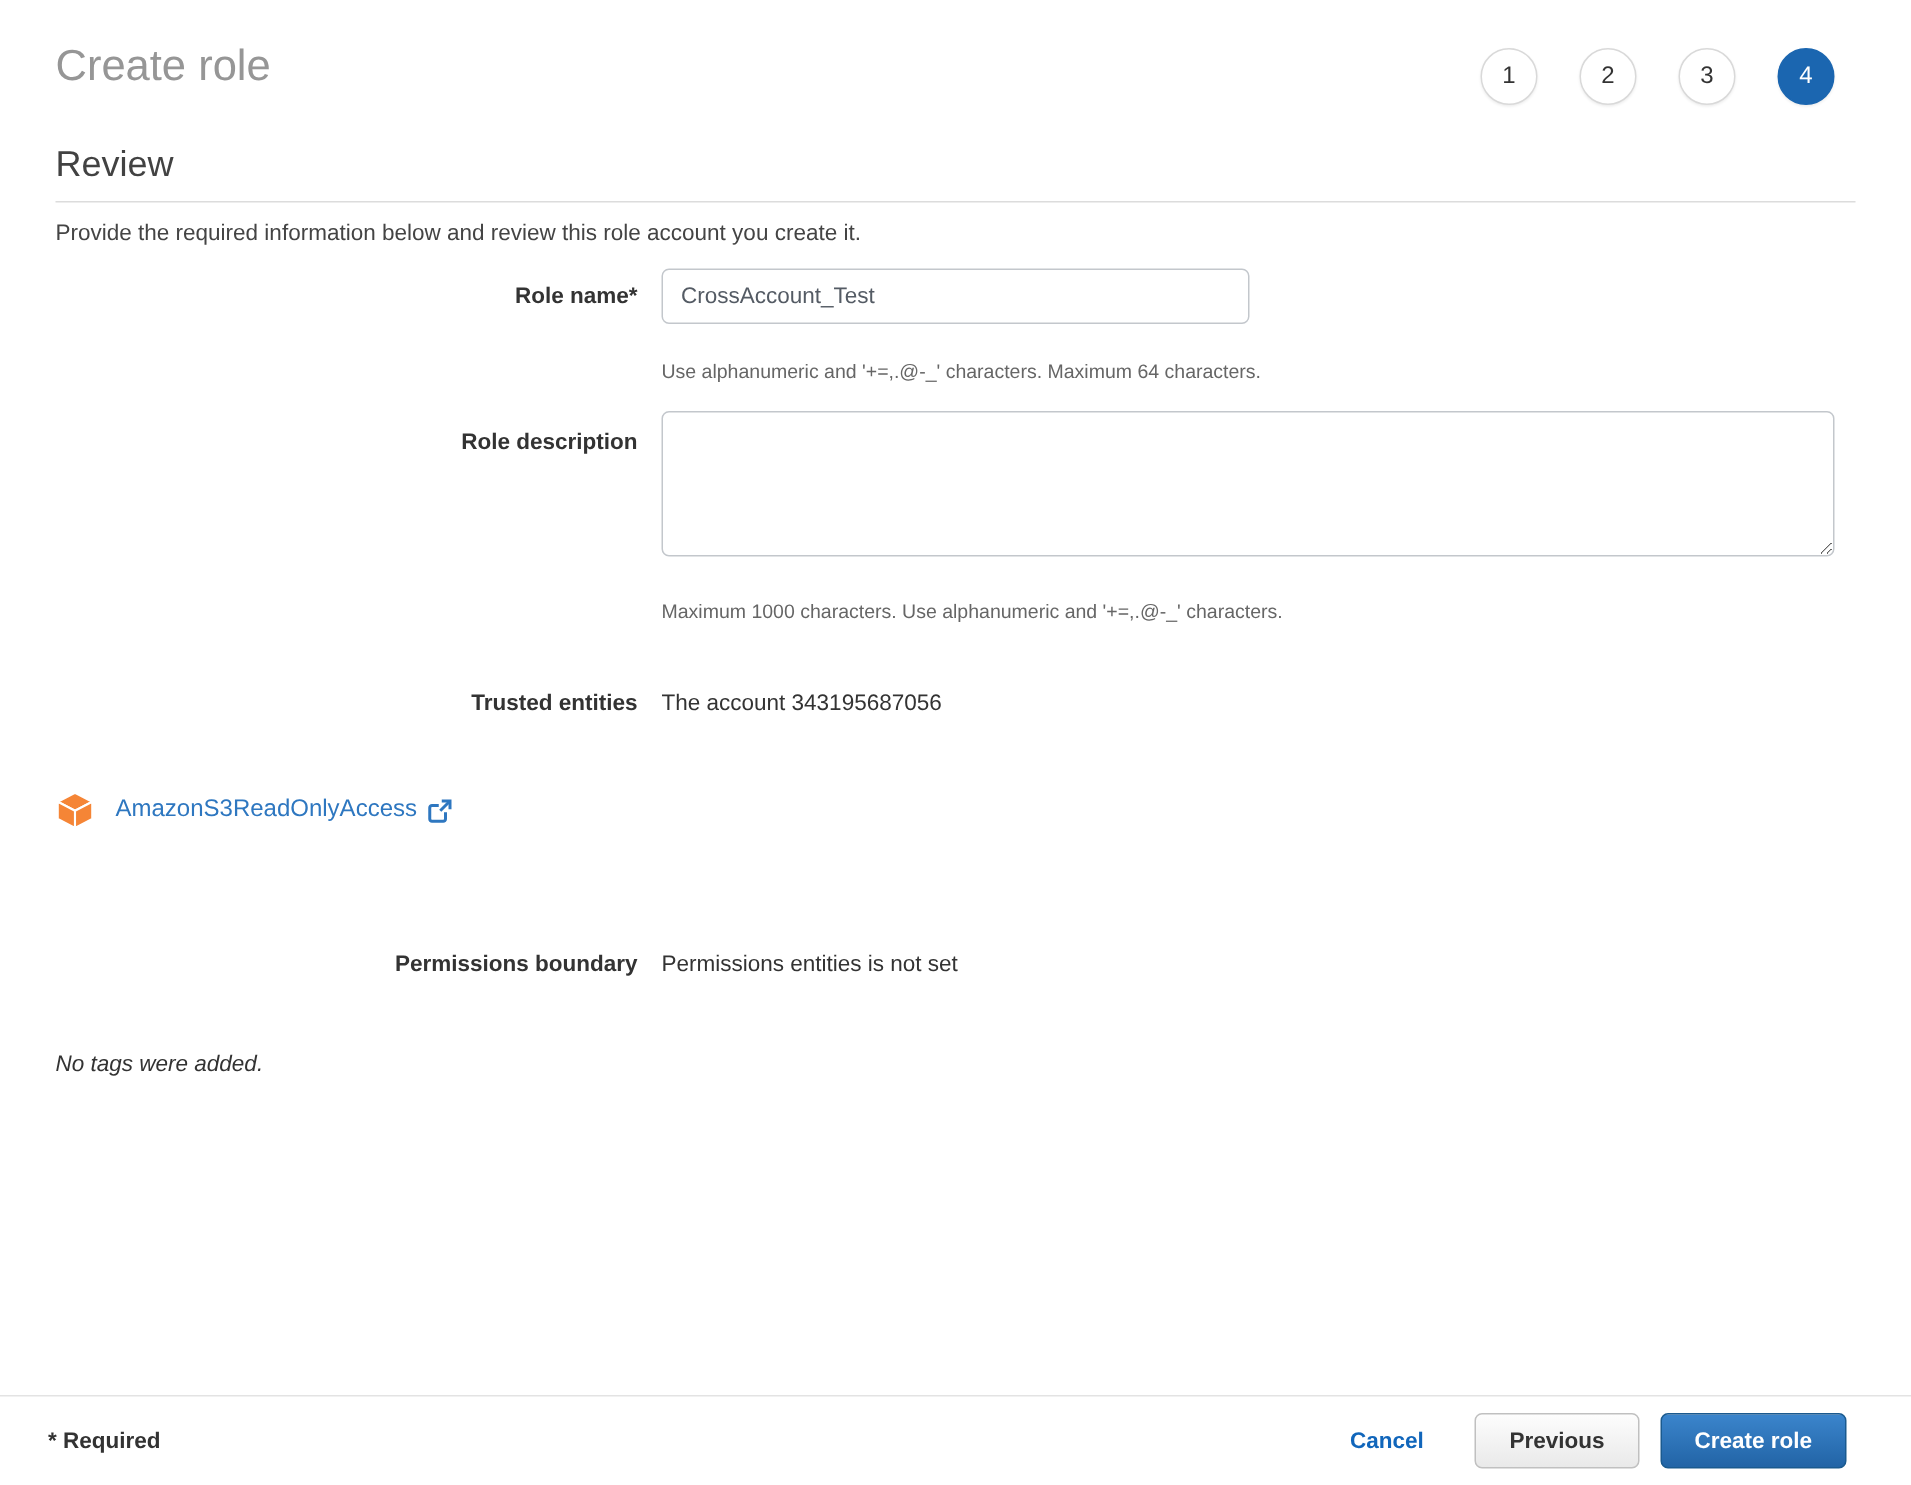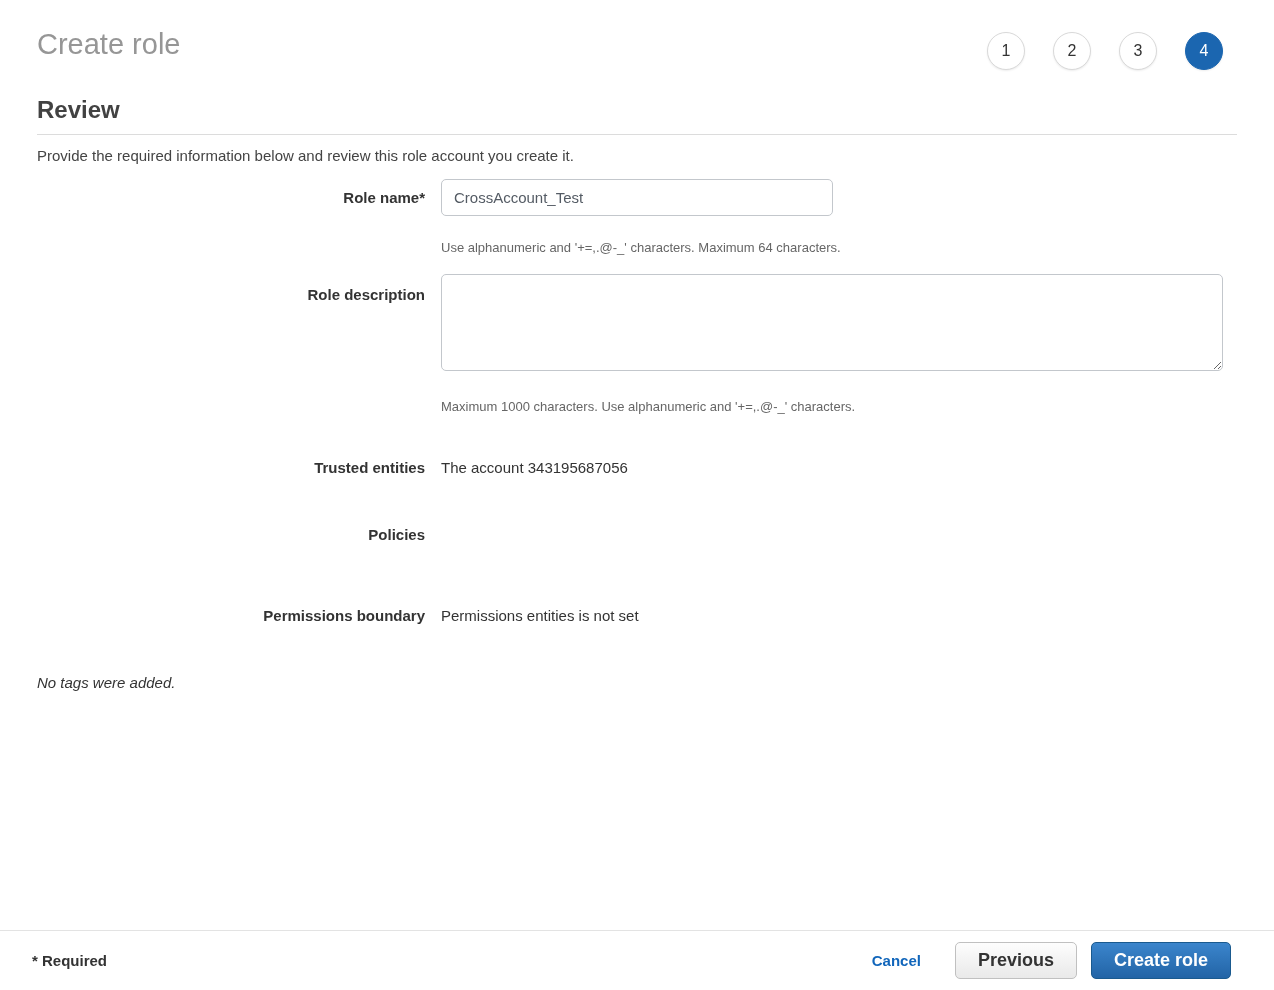--- a/index.html
+++ b/index.html
@@ -40,21 +40,21 @@
   .step-circle.active {
     background: #1b66b0;
     border-color: #1b66b0;
     color: #fff;
   }
 
   
   .content { padding: 0 37px; }
   .section-heading {
     font-size: 24px;
-    font-weight: 700;
+    font-weight: 400;
     color: #424242;
     margin: 26px 0 0 0;
     line-height: 28px;
   }
   .section-rule {
     border: none;
     border-top: 1px solid #dcdcdc;
     margin: 10px 0 0 0;
   }
   .section-desc {
@@ -113,21 +113,21 @@
   .row-trusted { margin-top: 45px; }
   .row-policies { margin-top: 49px; align-items: center; }
   .row-policies .policy-line { display: flex; align-items: center; gap: 14px; }
   .policy-link {
     display: inline-flex; align-items: center; gap: 7px;
     font-size: 16px;
     color: #2e77c0;
     text-decoration: none;
     cursor: pointer;
   }
-  .row-boundary { margin-top: 63px; }
+  .row-boundary { margin-top: 81px; }
 
   .tags-note {
     margin: 49px 0 0 0;
     padding: 0 37px;
     font-size: 15px;
     font-style: italic;
     color: #333;
   }
 
   
@@ -145,21 +145,21 @@
   .footer-actions { margin-left: auto; display: flex; align-items: center; }
   .cancel-link {
     font-size: 15px; font-weight: bold;
     color: #1166bb;
     text-decoration: none;
     cursor: pointer;
     margin-right: 34px;
   }
   .btn {
     font-family: "Liberation Sans", sans-serif;
-    font-size: 18px; font-weight: bold;
+    font-size: 15px; font-weight: bold;
     border-radius: 5px;
     height: 37px;
     padding: 0 22px;
     cursor: pointer;
   }
   .btn-secondary {
     background: linear-gradient(#fdfdfd, #e9e9e9);
     border: 1px solid #c0c0c0;
     color: #333;
     margin-right: 14px;
@@ -213,21 +213,41 @@
     </div>
   </div>
   <div class="helper">Maximum 1000 characters. Use alphanumeric and '+=,.@-_' characters.</div>
 
   <div class="form-row row-trusted">
     <div class="form-label">Trusted entities</div>
     <div class="form-value">The account 343195687056</div>
   </div>
 
   <div class="form-row row-policies">
-    <div class="form-label">Policies</div>
+    <div class="form-value">
+      <div class="policy-line">
+        <span>
+          <svg class="icon-svg" width="26" height="26" viewBox="0 0 26 26">
+            <polygon points="13,1.5 24.5,7.5 13,13.5 1.5,7.5" fill="#f58536" stroke="#ffffff" stroke-width="1.4" stroke-linejoin="round"></polygon>
+            <polygon points="1.5,7.5 13,13.5 13,25 1.5,19" fill="#f58536" stroke="#ffffff" stroke-width="1.4" stroke-linejoin="round"></polygon>
+            <polygon points="24.5,7.5 13,13.5 13,25 24.5,19" fill="#f58536" stroke="#ffffff" stroke-width="1.4" stroke-linejoin="round"></polygon>
+          </svg>
+        </span>
+        <a class="policy-link">
+          <span>AmazonS3ReadOnlyAccess</span>
+          <span>
+            <svg class="icon-svg" width="17" height="17" viewBox="0 0 17 17">
+              <path d="M12 9.5 V14 a1.5 1.5 0 0 1 -1.5 1.5 H3 A1.5 1.5 0 0 1 1.5 14 V6.5 A1.5 1.5 0 0 1 3 5 h4.5" fill="none" stroke="#2e77c0" stroke-width="2"></path>
+              <path d="M9.5 2 H15 V7.5" fill="none" stroke="#2e77c0" stroke-width="2"></path>
+              <path d="M15 2 L8.5 8.5" fill="none" stroke="#2e77c0" stroke-width="2"></path>
+            </svg>
+          </span>
+        </a>
+      </div>
+    </div>
   </div>
 
   <div class="form-row row-boundary">
     <div class="form-label">Permissions boundary</div>
     <div class="form-value">Permissions entities is not set</div>
   </div>
 </div>
 
 <p class="tags-note">No tags were added.</p>
 

